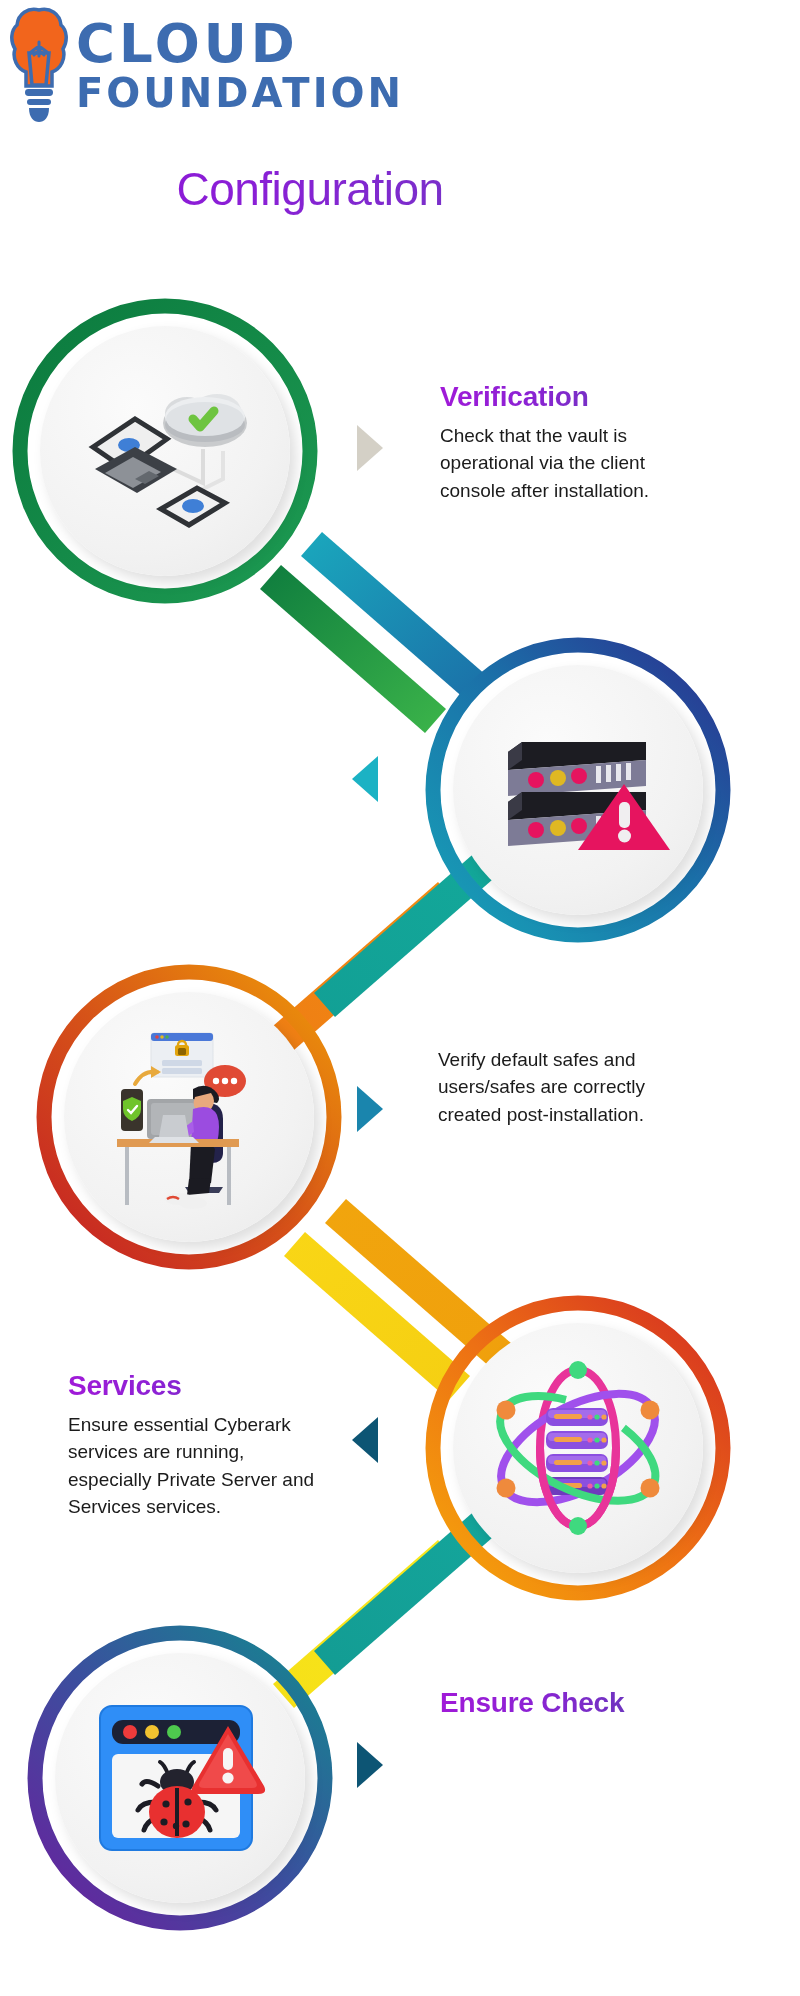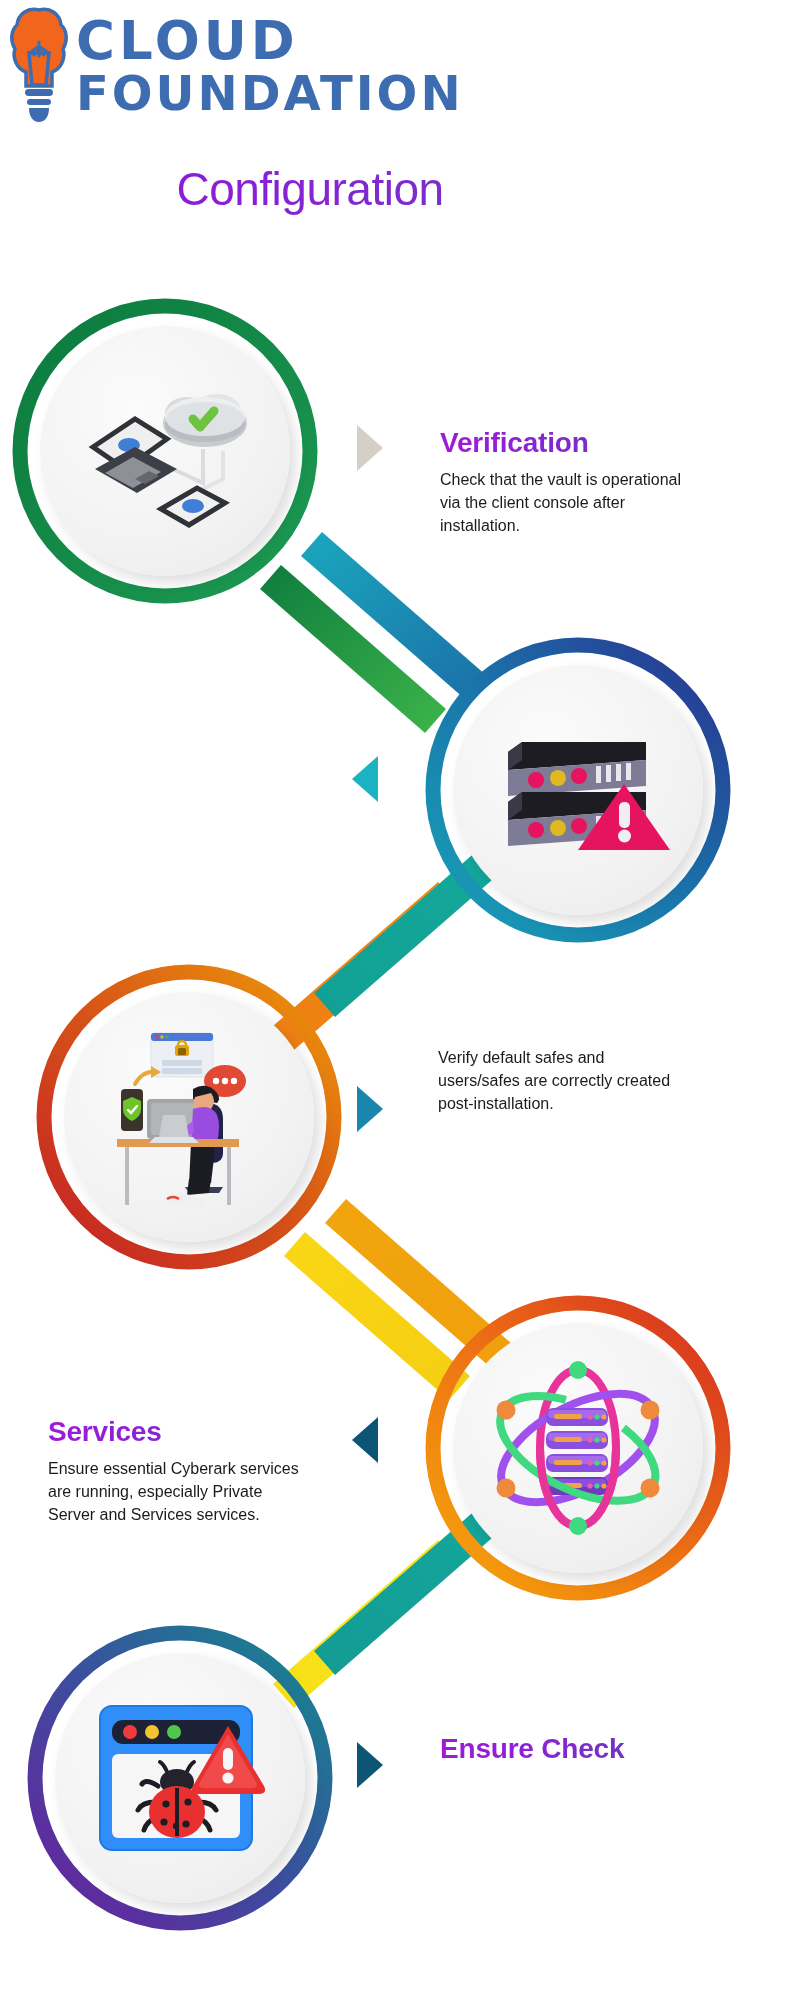--- a/index.html
+++ b/index.html
@@ -32,21 +32,21 @@
   #bulb-icon { width: 62px; height: 118px; display: block; flex: 0 0 auto; }
   #brand-text { display: flex; flex-direction: column; line-height: 0.94; padding-top: 2px; }
   .brand-line1 {
     font-size: 53px;
     font-weight: bold;
     color: #3d6cb0;
     letter-spacing: 4px;
     font-family: "DejaVu Sans", sans-serif;
   }
   .brand-line2 {
-    font-size: 48px;
+    font-size: 40px;
     font-weight: bold;
     color: #3d6cb0;
     letter-spacing: 3px;
     margin-top: 6px;
     font-family: "DejaVu Sans", sans-serif;
   }
 
   
   #page-title {
     position: absolute;
@@ -111,33 +111,32 @@
   .step-title {
     font-size: 28px;
     font-weight: bold;
     letter-spacing: -0.2px;
     margin-bottom: 9px;
     background: linear-gradient(90deg, #a01ad8 0%, #8c22d4 35%, #6f34c0 70%, #3f3fa0 100%);
     -webkit-background-clip: text;
     background-clip: text;
     -webkit-text-fill-color: transparent;
     color: #8c22d4;
-    margin-top: 46px;
   }
   .step-desc {
-    font-size: 16px;
+    font-size: 19px;
     line-height: 1.44;
     color: #1b1b1b;
     font-family: "Liberation Sans", sans-serif;
   }
 
   #text-1 { left: 440px; top: 381px; width: 250px; }
   #text-2 { left: 52px;  top: 708px; width: 262px; text-align: left; }
   #text-3 { left: 438px; top: 1046px; width: 252px; }
-  #text-4 { left: 48px;  top: 1370px; width: 262px; }
+  #text-4 { left: 68px;  top: 1370px; width: 262px; }
   #text-5 { left: 440px; top: 1687px; width: 262px; }
 
   
   .arrow {
     position: absolute;
     z-index: 4;
     width: 0; height: 0;
   }
   .arrow.right {
     border-top: 23px solid transparent;

